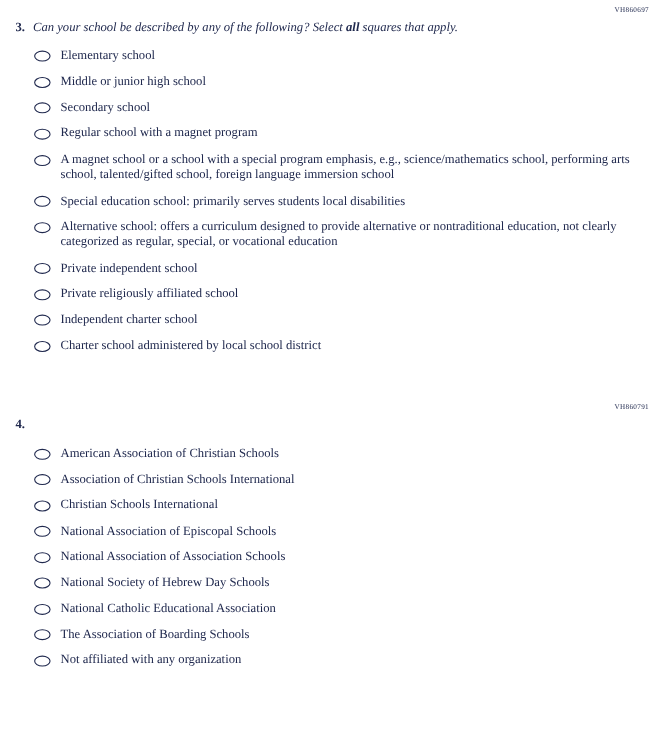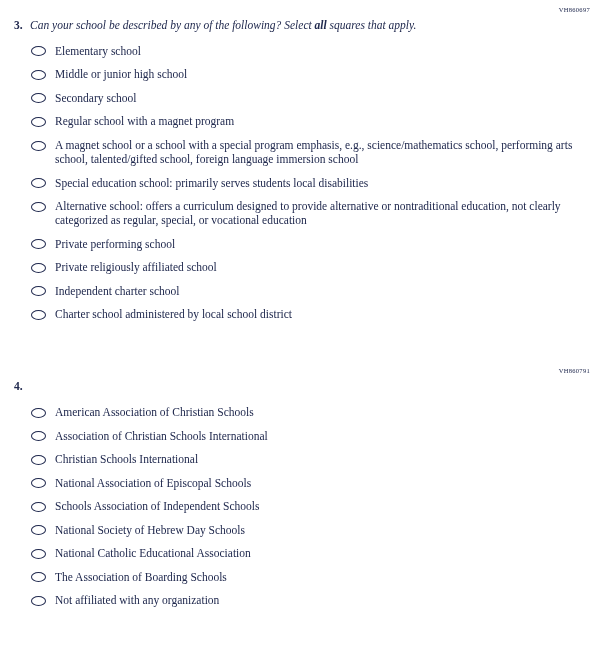--- a/index.html
+++ b/index.html
@@ -97,21 +97,21 @@
       <div class="option">
         <span class="oval"></span>
         <span class="option-label">Special education school: primarily serves students local disabilities</span>
       </div>
       <div class="option">
         <span class="oval"></span>
         <span class="option-label">Alternative school: offers a curriculum designed to provide alternative or nontraditional education, not clearly categorized as regular, special, or vocational education</span>
       </div>
       <div class="option">
         <span class="oval"></span>
-        <span class="option-label">Private performing school</span>
+        <span class="option-label">Private independent school</span>
       </div>
       <div class="option">
         <span class="oval"></span>
         <span class="option-label">Private religiously affiliated school</span>
       </div>
       <div class="option">
         <span class="oval"></span>
         <span class="option-label">Independent charter school</span>
       </div>
       <div class="option">
@@ -138,21 +138,21 @@
       <div class="option">
         <span class="oval"></span>
         <span class="option-label">Christian Schools International</span>
       </div>
       <div class="option">
         <span class="oval"></span>
         <span class="option-label">National Association of Episcopal Schools</span>
       </div>
       <div class="option">
         <span class="oval"></span>
-        <span class="option-label">Schools Association of Independent Schools</span>
+        <span class="option-label">National Association of Association Schools</span>
       </div>
       <div class="option">
         <span class="oval"></span>
         <span class="option-label">National Society of Hebrew Day Schools</span>
       </div>
       <div class="option">
         <span class="oval"></span>
         <span class="option-label">National Catholic Educational Association</span>
       </div>
       <div class="option">

